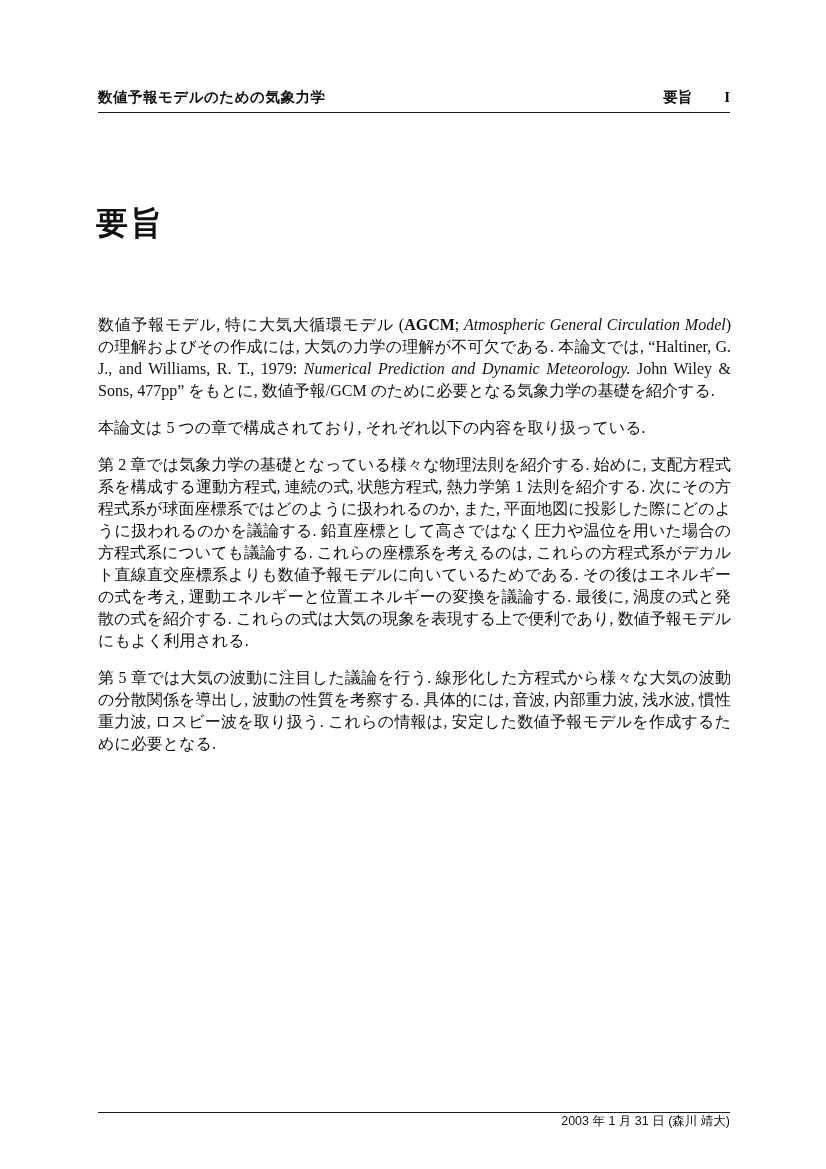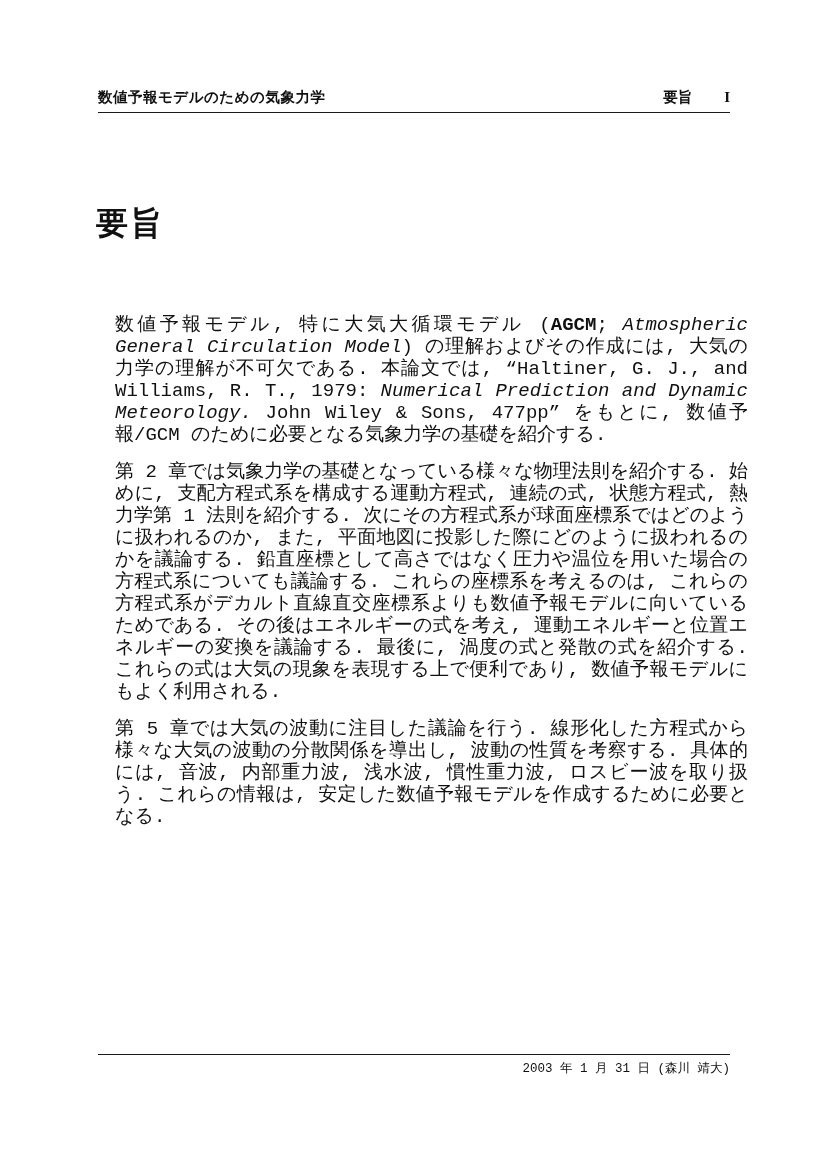--- a/index.html
+++ b/index.html
@@ -57,42 +57,40 @@
     font-weight: bold;
     font-size: 32px;
     letter-spacing: 2px;
   }
   
   .body-text {
     position: absolute;
     left: 98px;
     top: 314px;
     width: 633px;
-    font-family: Liberation Mono, monospace;
-    font-size: 19px;
+    font-family: Liberation Serif, serif;
+    font-size: 16px;
     line-height: 22px;
     text-align: justify;
     text-justify: inter-ideograph;
-    margin-left: 17px;
   }
   .body-text p {
     margin: 0 0 15px 0;
   }
   .run-bold   { font-weight: bold; }
   .run-italic { font-style: italic; }
   
   .footer {
     position: absolute;
     left: 98px;
-    top: 1054px;
+    top: 1112px;
     width: 632px;
     border-top: 1px solid #1a1a1a;
-    padding-top: 5px;
     text-align: right;
-    font-family: Liberation Mono, monospace;
+    font-family: Liberation Sans, sans-serif;
     font-size: 12.5px;
     color: #111111;
   }
 </style>
 </head>
 <body>
 
 <div class="page">
 
   <div class="header">
@@ -102,20 +100,21 @@
       <span class="header-page">I</span>
     </span>
   </div>
 
   <div class="abstract-heading">要旨</div>
 
   <div class="body-text">
 
     <p><span>数値予報モデル, 特に大気大循環モデル (</span><span class="run-bold">AGCM</span><span>; </span><span class="run-italic">Atmospheric General Circulation Model</span><span>) の理解およびその作成には, 大気の力学の理解が不可欠である. 本論文では, “Haltiner, G. J., and Williams, R. T., 1979: </span><span class="run-italic">Numerical Prediction and Dynamic Meteorology.</span><span> John Wiley &amp; Sons, 477pp” をもとに, 数値予報/GCM のために必要となる気象力学の基礎を紹介する.</span></p>
 
+    <p>本論文は 5 つの章で構成されており, それぞれ以下の内容を取り扱っている.</p>
 
 
     <p>第 2 章では気象力学の基礎となっている様々な物理法則を紹介する. 始めに, 支配方程式系を構成する運動方程式, 連続の式, 状態方程式, 熱力学第 1 法則を紹介する. 次にその方程式系が球面座標系ではどのように扱われるのか, また, 平面地図に投影した際にどのように扱われるのかを議論する. 鉛直座標として高さではなく圧力や温位を用いた場合の方程式系についても議論する. これらの座標系を考えるのは, これらの方程式系がデカルト直線直交座標系よりも数値予報モデルに向いているためである. その後はエネルギーの式を考え, 運動エネルギーと位置エネルギーの変換を議論する. 最後に, 渦度の式と発散の式を紹介する. これらの式は大気の現象を表現する上で便利であり, 数値予報モデルにもよく利用される.</p>
 
     <p>第 5 章では大気の波動に注目した議論を行う. 線形化した方程式から様々な大気の波動の分散関係を導出し, 波動の性質を考察する. 具体的には, 音波, 内部重力波, 浅水波, 慣性重力波, ロスビー波を取り扱う. これらの情報は, 安定した数値予報モデルを作成するために必要となる.</p>
 
 
 
   </div>
 

